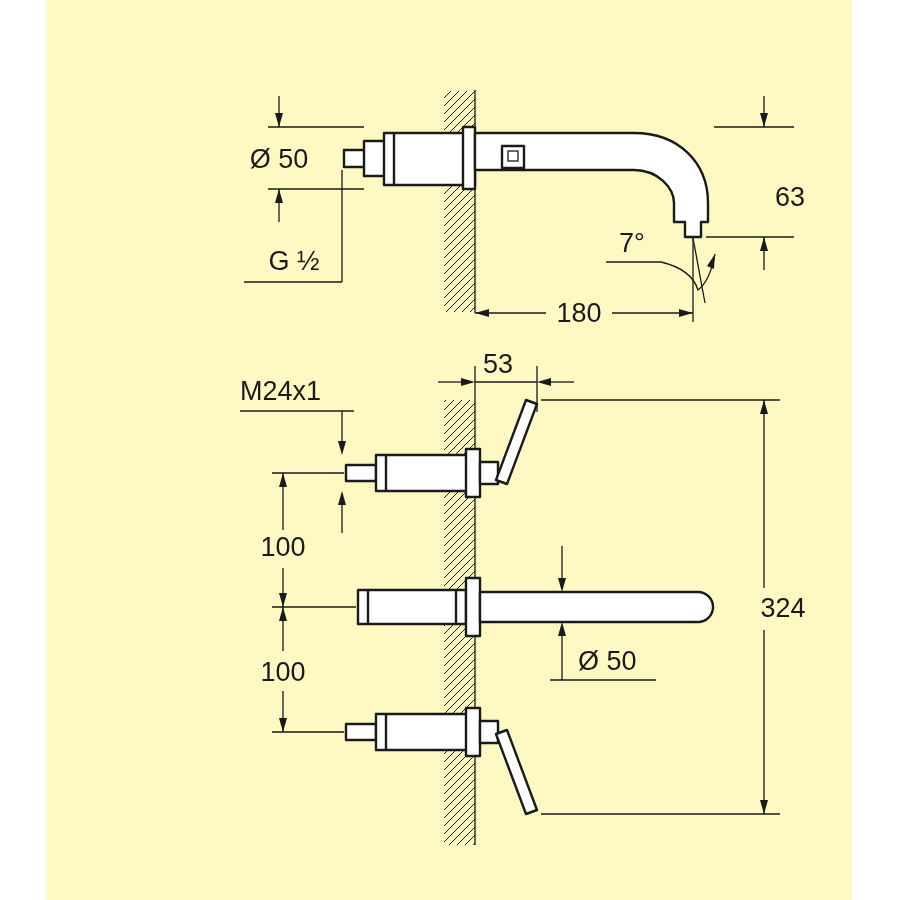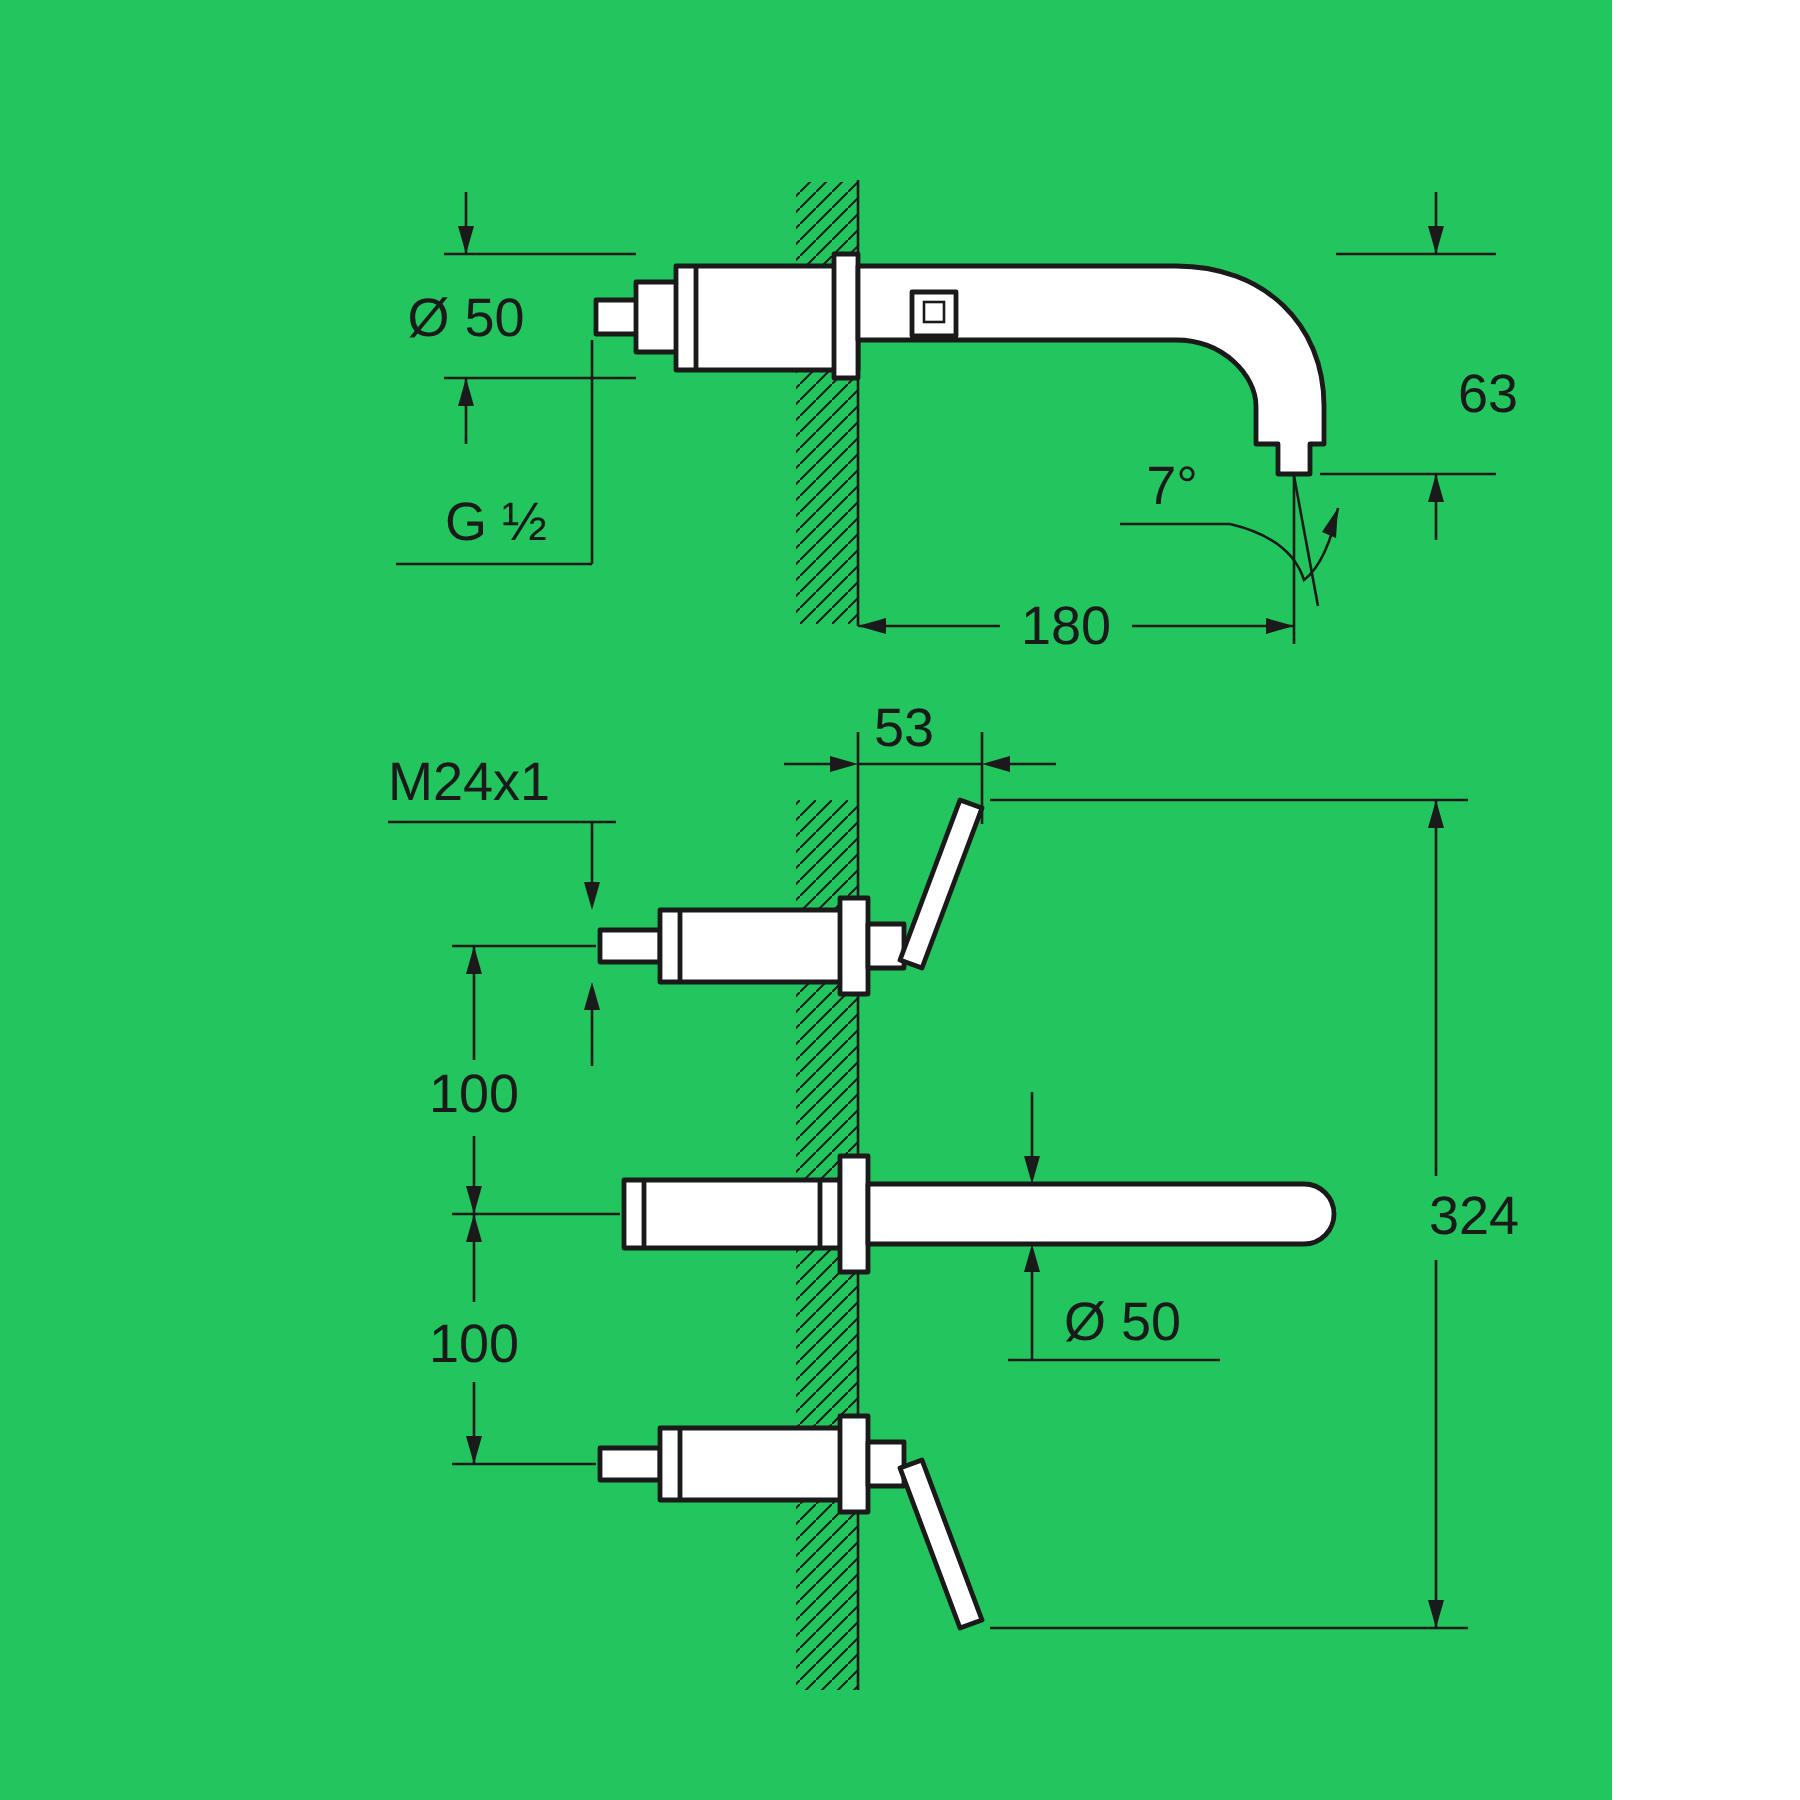--- a/index.html
+++ b/index.html
@@ -1,16 +1,16 @@
 <!DOCTYPE html>
 <html><head>
 <meta charset="utf-8">
 <style>
   html,body{margin:0;padding:0;background:#ffffff;}
-  .page{width:806px;height:900px;background:#22c55e;position:relative;overflow:hidden;}
+  .page{width:806px;height:900px;background:#fef9c3;position:relative;overflow:hidden;margin-left:46px;}
   svg{display:block;}
   text{font-family:"Liberation Sans","DejaVu Sans",sans-serif;font-size:27px;fill:#1a1a1a;}
   .obj{fill:#ffffff;stroke:#1a1a1a;stroke-width:2.4;stroke-linejoin:round;}
   .obj-line{stroke:#1a1a1a;stroke-width:2.4;fill:none;}
   .thin{stroke:#1a1a1a;stroke-width:1.3;fill:none;}
   .head{fill:#1a1a1a;stroke:none;}
 </style>
 </head>
 <body>
 

